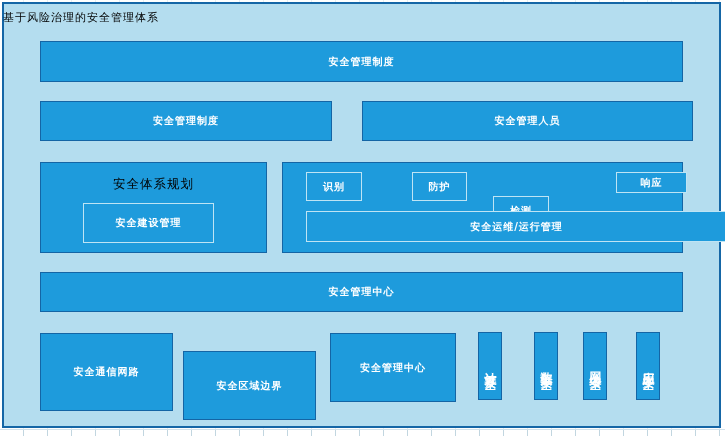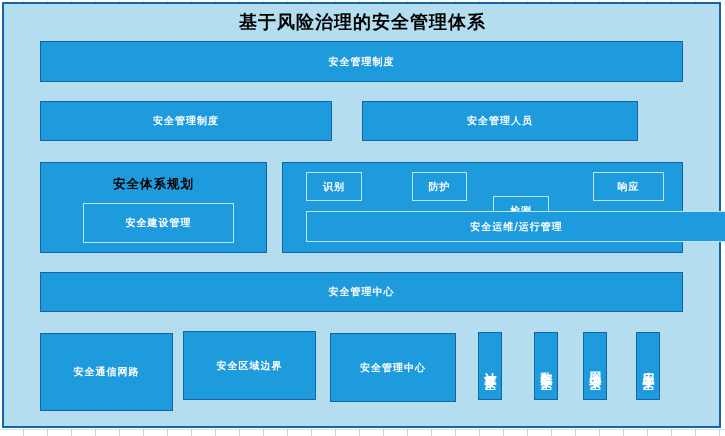--- a/index.html
+++ b/index.html
@@ -25,68 +25,68 @@
   }
   
   .frame{
     position:absolute;left:2px;top:2px;width:719px;height:426px;
     box-sizing:border-box;
     background:#b4ddef;
     border:2px solid #1566a6;
   }
   .title{
     position:absolute;left:3px;top:10px;width:719px;
-    text-align:center;
+    text-align:left;
     color:#000000;
-    font-size:18px;font-weight:bold;
+    font-size:11px;font-weight:normal;
     letter-spacing:1px;
   }
   .box{
     position:absolute;box-sizing:border-box;
     background:#1e9bdc;
     border:1.5px solid #1465a5;
     color:#ffffff;font-weight:bold;font-size:10px;
     letter-spacing:1px;
     display:flex;align-items:center;justify-content:center;
     text-align:center;
   }
   .box.light{border:1px solid #bee4f4;}
   .group{
     position:absolute;box-sizing:border-box;
     background:#1e9bdc;
     border:1.5px solid #1465a5;
   }
   .group-title{
     position:absolute;
-    color:#000000;font-weight:bold;font-size:12.5px;
+    color:#000000;font-weight:normal;font-size:12.5px;
     letter-spacing:1px;
     text-align:center;
   }
   .vbox{
     writing-mode:vertical-rl;
     text-orientation:upright;
     letter-spacing:2px;
     font-size:12px;
   }
   
   .r1      {left:40px; top:41px;  width:643px;height:41px;}
   .r2a     {left:40px; top:101px; width:292px;height:40px;}
-  .r2b     {left:362px;top:101px; width:276px;height:40px;}
+  .r2b     {left:362px;top:101px; width:331px;height:40px;}
   .plan-grp{left:40px; top:162px; width:227px;height:91px;}
   .plan-ttl{left:40px; top:176px; width:227px;}
-  .plan-in {left:83px; top:203px; width:151px;height:40px;}
+  .plan-in {left:83px; top:203px; width:131px;height:40px;}
   .ops-grp {left:282px;top:162px; width:401px;height:91px;}
   .st1     {left:306px;top:172px; width:56px; height:29px;}
   .st2     {left:403px;top:172px; width:55px; height:29px;margin-left:9px;}
   .st3     {left:493px;top:172px; width:56px; height:29px;margin-top:24px;}
-  .st4     {left:593px;top:172px; width:71px; height:29px;}
+  .st4     {left:616px;top:172px; width:71px; height:21px;}
   .ops-bar {left:306px;top:211px; width:421px;height:31px;}
   .center  {left:40px; top:272px; width:643px;height:40px;}
   .b1      {left:40px; top:333px; width:133px;height:78px;}
-  .b2      {left:183px;top:331px; width:133px;height:69px;}
+  .b2      {left:183px;top:351px; width:133px;height:69px;}
   .b3      {left:330px;top:333px; width:126px;height:69px;}
   .v1      {left:478px;top:332px; width:24px; height:68px;}
   .v2      {left:534px;top:332px; width:24px; height:68px;}
   .v3      {left:583px;top:332px; width:24px; height:68px;}
   .v4      {left:636px;top:332px; width:24px; height:68px;}
 </style>
 </head>
 <body>
 
 <div class="stage">

